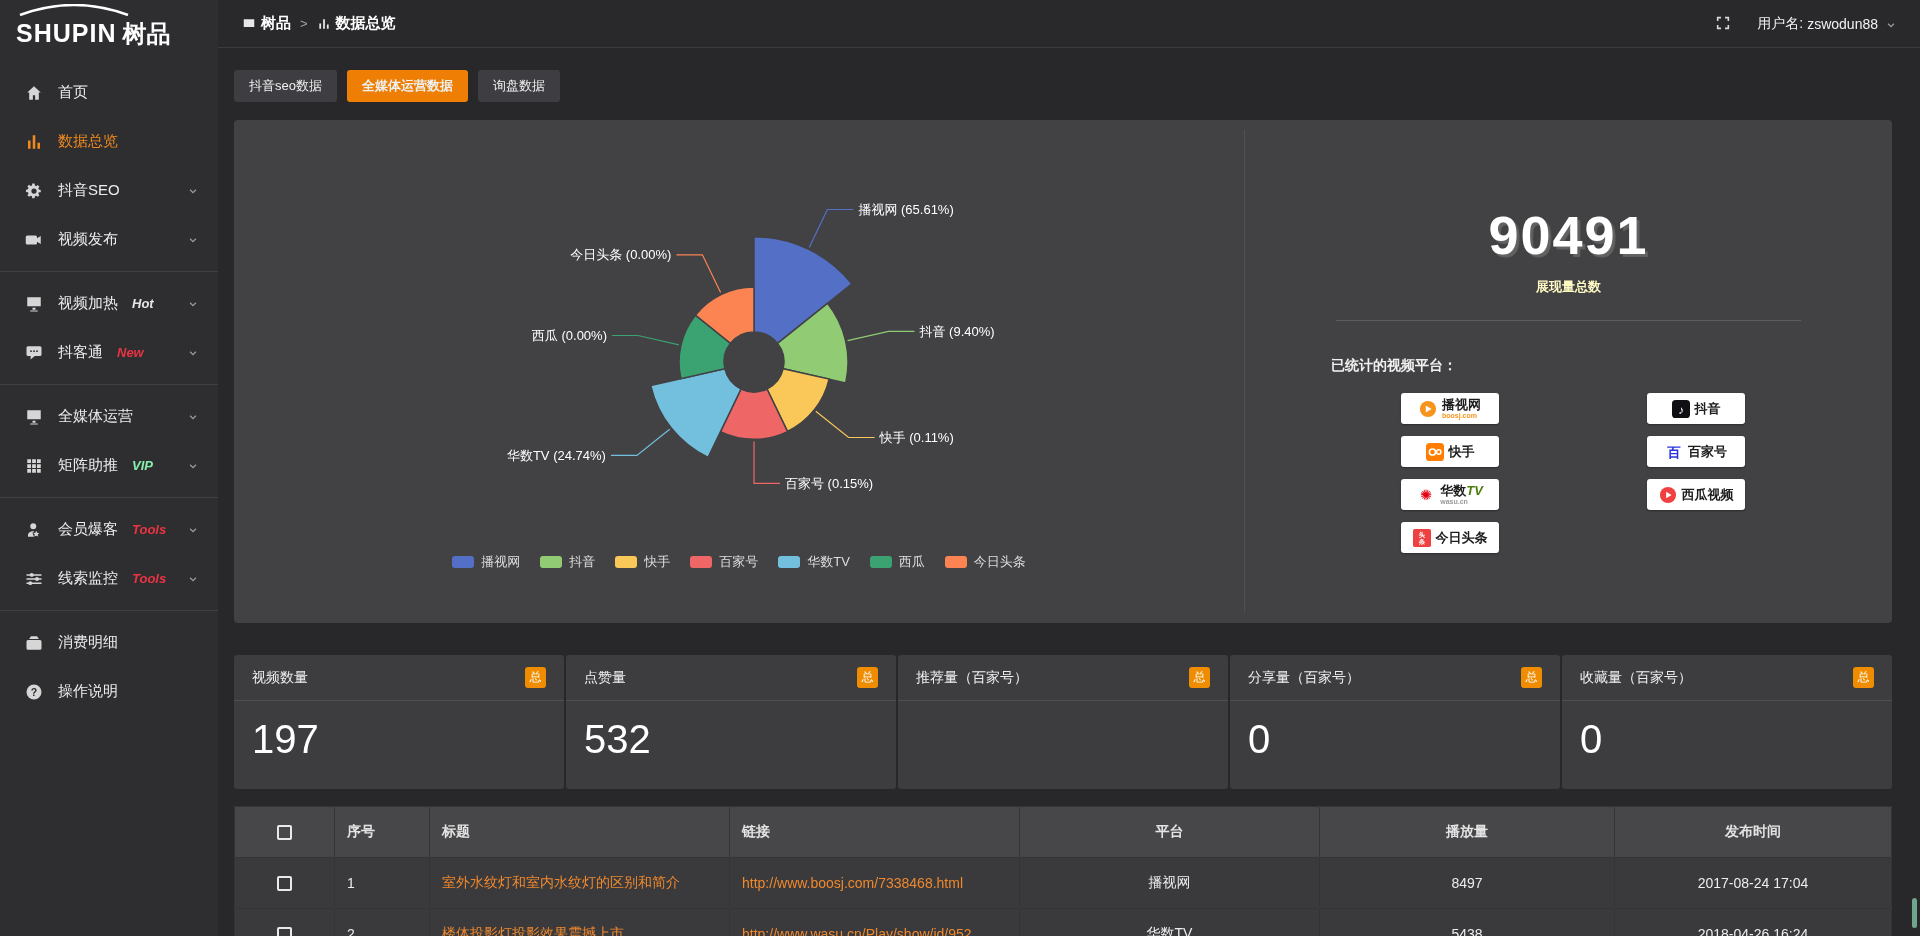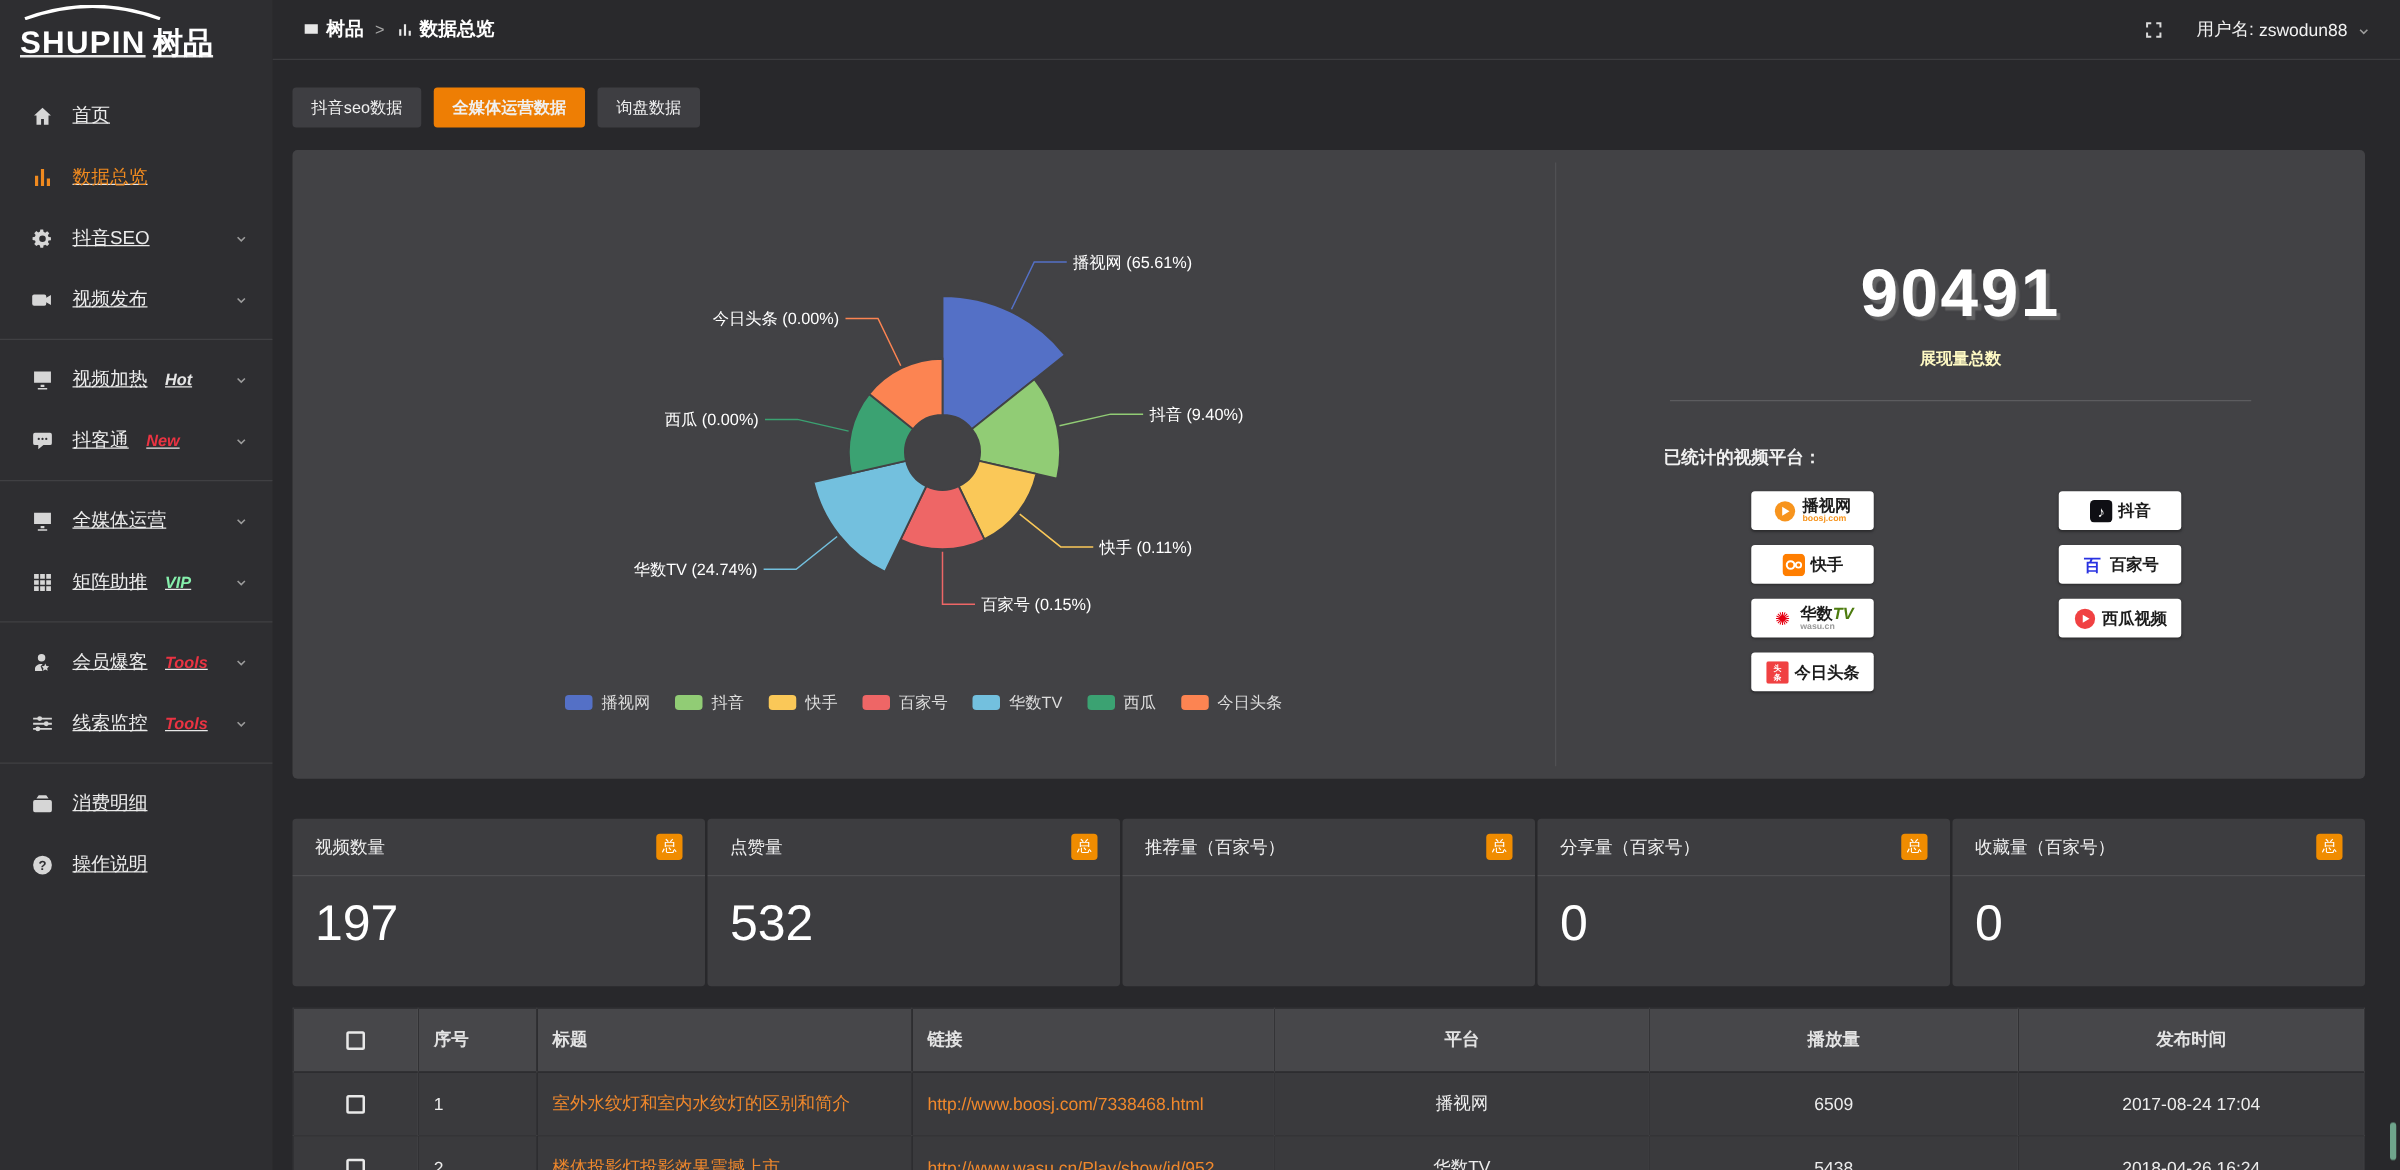--- a/index.html
+++ b/index.html
@@ -1,21 +1,21 @@
 <!DOCTYPE html>
 <html><head>
 <meta charset="utf-8">
 <style>
   * { margin:0; padding:0; box-sizing:border-box; }
   html,body { width:1920px; height:936px; overflow:hidden; background:#28282b;
     font-family:"Liberation Sans","DejaVu Sans",sans-serif; color:#e8e8e8; }
   .app { position:relative; width:1920px; height:936px; }
 
   
-  .sidebar { position:absolute; left:0; top:0; width:218px; height:936px; background:#2e2e31; z-index:3;text-decoration:underline; }
+  .sidebar { position:absolute; left:0; top:0; width:218px; height:936px; background:#2e2e31; z-index:3; }
   .logo { position:relative; height:58px; padding:10px 0 0 16px; }
   .logo-arc { position:absolute; left:14px; top:4px; }
   .logo-row { display:flex; align-items:baseline; gap:6px; margin-top:8px; }
   .logo-en { font-size:25px; font-weight:800; letter-spacing:1px; color:#fff; }
   .logo-cn { font-size:24px; font-weight:800; color:#fff; }
   .side-nav { padding-top:10px; }
   .side-item { position:relative; display:flex; align-items:center; height:49px; padding-left:25px; cursor:pointer; }
   .side-item .s-icon { width:18px; height:18px; color:#d6d6d6; margin-right:15px; flex:0 0 18px; }
   .side-item .s-icon svg { width:18px; height:18px; display:block; }
   .side-item .s-label { font-size:15px; color:#ececec; }
@@ -28,21 +28,21 @@
 
   
   .topbar { position:absolute; left:218px; right:0; top:0; height:48px; background:#29292c;
     display:flex; align-items:center; justify-content:space-between; padding:0 24px 0 24px;
     border-bottom:1px solid rgba(255,255,255,.09); z-index:2; }
   .crumbs { display:flex; align-items:center; gap:9px; font-size:15px; font-weight:700; color:#fff; }
   .crumb { display:flex; align-items:center; gap:5px; cursor:pointer; }
   .crumb-sep { color:#a5a5a5; font-size:13px; font-weight:400; }
   .mini-ic { width:14px; height:14px; color:#e7e7e7; }
   .mini-ic svg { width:14px; height:14px; display:block; }
-  .top-right { display:flex; align-items:center; gap:26px; }
+  .top-right { display:flex; gap:26px; }
   .fs-icon { width:16px; height:16px; color:#d9d9d9; cursor:pointer; }
   .fs-icon svg { width:16px; height:16px; display:block; }
   .user-wrap { display:flex; align-items:center; gap:4px; font-size:14px; color:#f2f2f2; cursor:pointer; }
   .user-wrap .s-chevron { position:static; margin:3px 0 0 4px; }
 
   
   .main { position:absolute; left:218px; top:48px; right:0; bottom:0; padding:22px 28px 0 16px; }
   .tabs { display:flex; gap:10px; }
   .tab { padding:7px 15px; font-size:13px; background:#3e3e42; color:#f0f0f0; border:none;
     border-radius:3px; cursor:pointer; font-family:inherit; }
@@ -520,21 +520,21 @@
               <th class="ac">发布时间</th>
             </tr>
           </thead>
           <tbody>
             <tr>
               <td class="ac"><span class="cb"></span></td>
               <td class="al">1</td>
               <td class="al orange-cell">室外水纹灯和室内水纹灯的区别和简介</td>
               <td class="al orange-cell">http://www.boosj.com/7338468.html</td>
               <td class="ac">播视网</td>
-              <td class="ac">6509</td>
+              <td class="ac">8497</td>
               <td class="ac">2017-08-24 17:04</td>
             </tr>
             <tr>
               <td class="ac"><span class="cb"></span></td>
               <td class="al">2</td>
               <td class="al orange-cell">楼体投影灯投影效果震撼上市</td>
               <td class="al orange-cell">http://www.wasu.cn/Play/show/id/952...</td>
               <td class="ac">华数TV</td>
               <td class="ac">5438</td>
               <td class="ac">2018-04-26 16:24</td>

